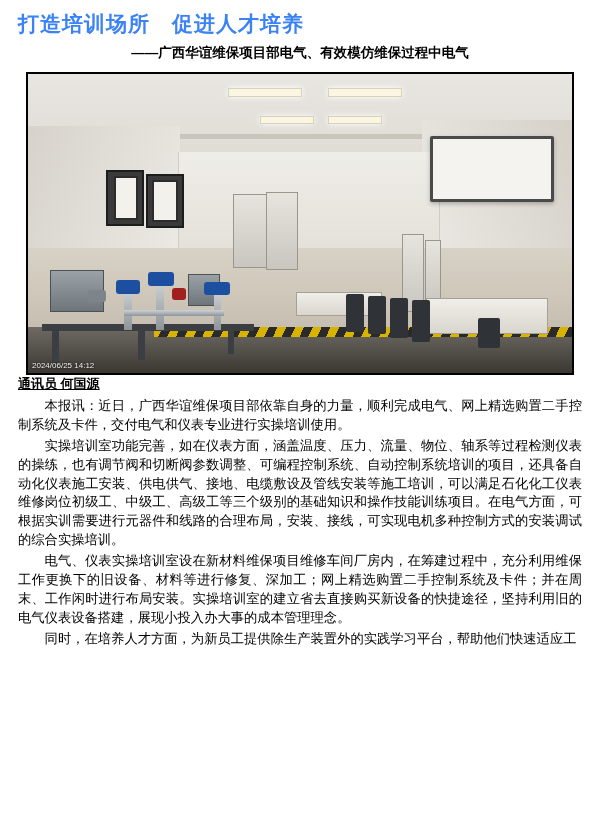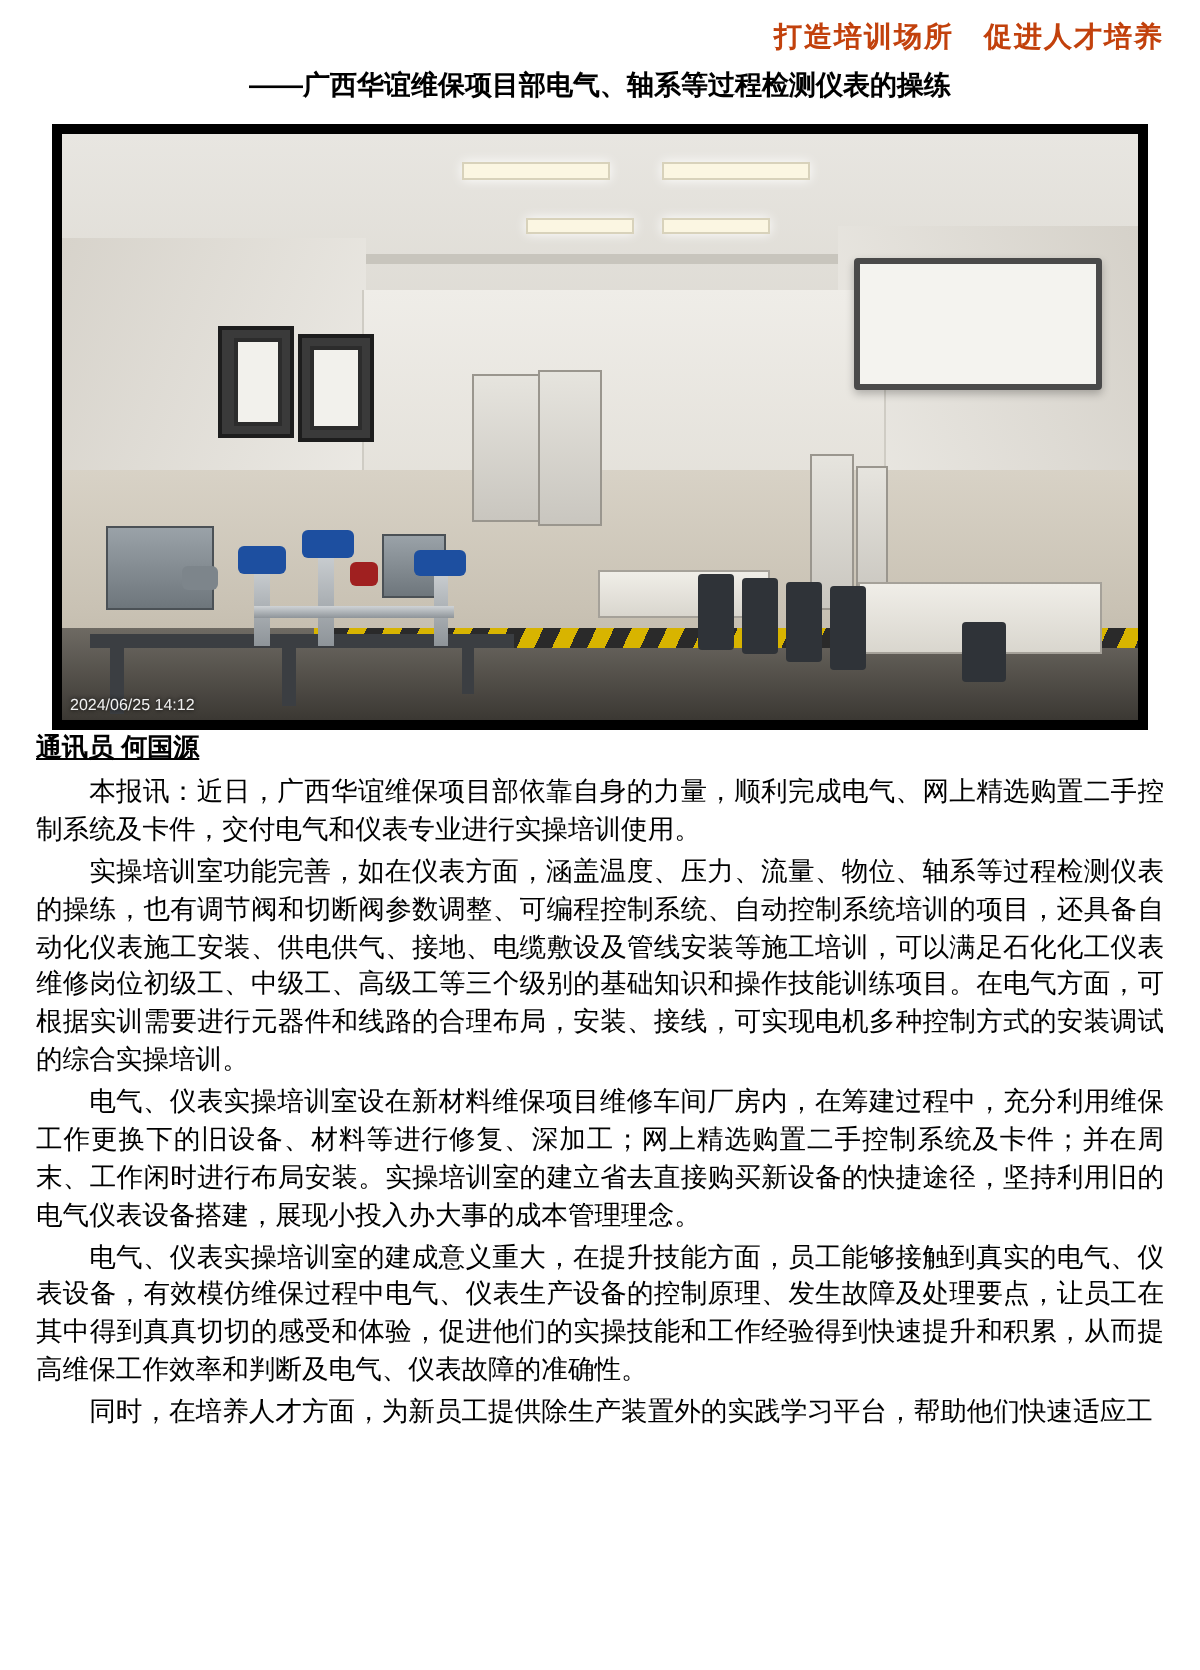--- a/index.html
+++ b/index.html
@@ -16,25 +16,25 @@
     position: relative;
   }
   .page {
     width: 600px;
     height: 835px;
     box-sizing: border-box;
     padding: 0 18px;
     position: relative;
   }
   .headline {
-    text-align: right;
-    color: #c2410c;
+    text-align: left;
+    color: #3b82f6;
     font-family: "Liberation Sans", sans-serif;
     font-weight: bold;
-    font-size: 14px;
+    font-size: 21px;
     letter-spacing: 1px;
     margin-top: 10px;
     margin-bottom: 6px;
   }
   .subhead {
     text-align: center;
     font-family: "Liberation Sans", sans-serif;
     font-weight: bold;
     font-size: 13.5px;
     color: #000;
@@ -44,21 +44,21 @@
     width: 548px;
     margin: 0 auto;
     position: relative;
   }
   .photo {
     width: 548px;
     height: 303px;
     position: relative;
     overflow: hidden;
     background: #b9b3a7;
-    border: 5px solid #000000;
+    border: 2px solid #000000;
     box-sizing: border-box;
   }
   
   .ph-ceiling {
     position: absolute; left: 0; top: 0; width: 100%; height: 92px;
     background: linear-gradient(#e8e6e1, #dedbd4);
   }
   .ph-ceiling:before {
     content: ""; position: absolute; left: 0; top: 60px; width: 100%; height: 5px;
     background: #c8c5bd;
@@ -155,21 +155,21 @@
     text-align: justify;
     text-indent: 2em;
   }
 </style>
 </head>
 <body>
 
 <div class="page">
 
   <div class="headline">打造培训场所　促进人才培养</div>
-  <div class="subhead">——广西华谊维保项目部电气、轴系等过程检测仪表的操练</div>
+  <div class="subhead">——广西华谊维保项目部电气、有效模仿维保过程中电气</div>
 
   <div class="photo-wrap">
     <div class="photo">
       <div class="ph-ceiling"></div>
       <div class="ph-light" style="left:200px;top:14px;width:72px;height:7px;"></div>
       <div class="ph-light" style="left:300px;top:14px;width:72px;height:7px;"></div>
       <div class="ph-light" style="left:232px;top:42px;width:52px;height:6px;"></div>
       <div class="ph-light" style="left:300px;top:42px;width:52px;height:6px;"></div>
 
       <div class="ph-wall-left"></div>
@@ -220,17 +220,16 @@
       <div class="ph-timestamp">2024/06/25 14:12</div>
     </div>
   </div>
 
   <div class="byline">通讯员 何国源</div>
 
   <div class="body-text">
     <p>本报讯：近日，广西华谊维保项目部依靠自身的力量，顺利完成电气、网上精选购置二手控制系统及卡件，交付电气和仪表专业进行实操培训使用。</p>
     <p>实操培训室功能完善，如在仪表方面，涵盖温度、压力、流量、物位、轴系等过程检测仪表的操练，也有调节阀和切断阀参数调整、可编程控制系统、自动控制系统培训的项目，还具备自动化仪表施工安装、供电供气、接地、电缆敷设及管线安装等施工培训，可以满足石化化工仪表维修岗位初级工、中级工、高级工等三个级别的基础知识和操作技能训练项目。在电气方面，可根据实训需要进行元器件和线路的合理布局，安装、接线，可实现电机多种控制方式的安装调试的综合实操培训。</p>
     <p>电气、仪表实操培训室设在新材料维保项目维修车间厂房内，在筹建过程中，充分利用维保工作更换下的旧设备、材料等进行修复、深加工；网上精选购置二手控制系统及卡件；并在周末、工作闲时进行布局安装。实操培训室的建立省去直接购买新设备的快捷途径，坚持利用旧的电气仪表设备搭建，展现小投入办大事的成本管理理念。</p>
-    <p>电气、仪表实操培训室的建成意义重大，在提升技能方面，员工能够接触到真实的电气、仪表设备，有效模仿维保过程中电气、仪表生产设备的控制原理、发生故障及处理要点，让员工在其中得到真真切切的感受和体验，促进他们的实操技能和工作经验得到快速提升和积累，从而提高维保工作效率和判断及电气、仪表故障的准确性。</p>
     <p>同时，在培养人才方面，为新员工提供除生产装置外的实践学习平台，帮助他们快速适应工</p>
   </div>
 
 </div>
 
 </body></html>

